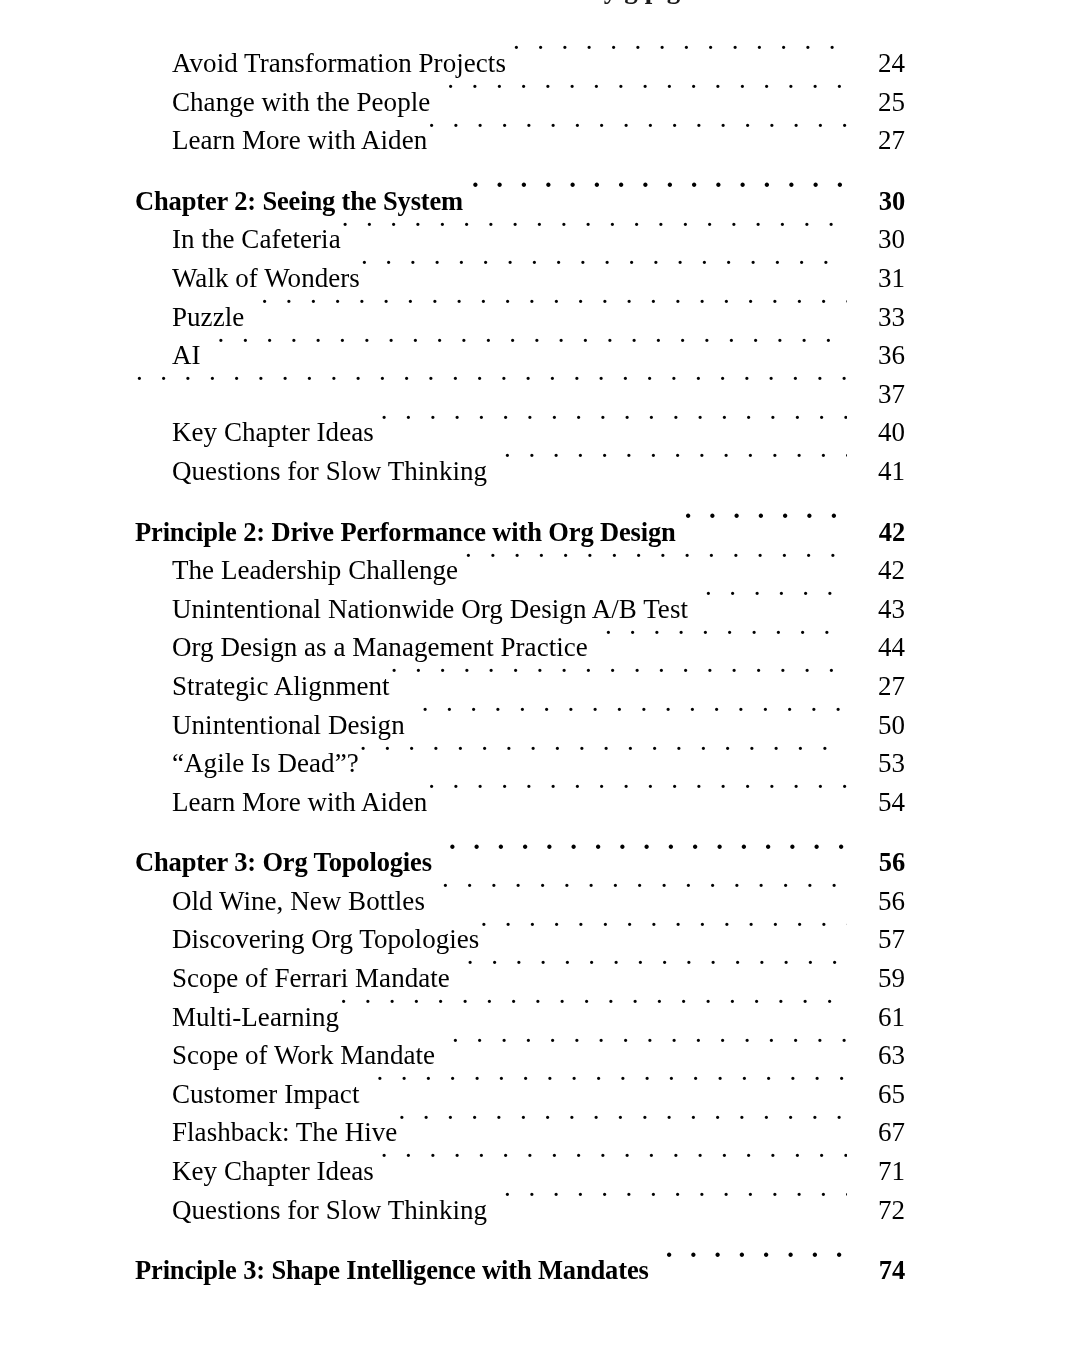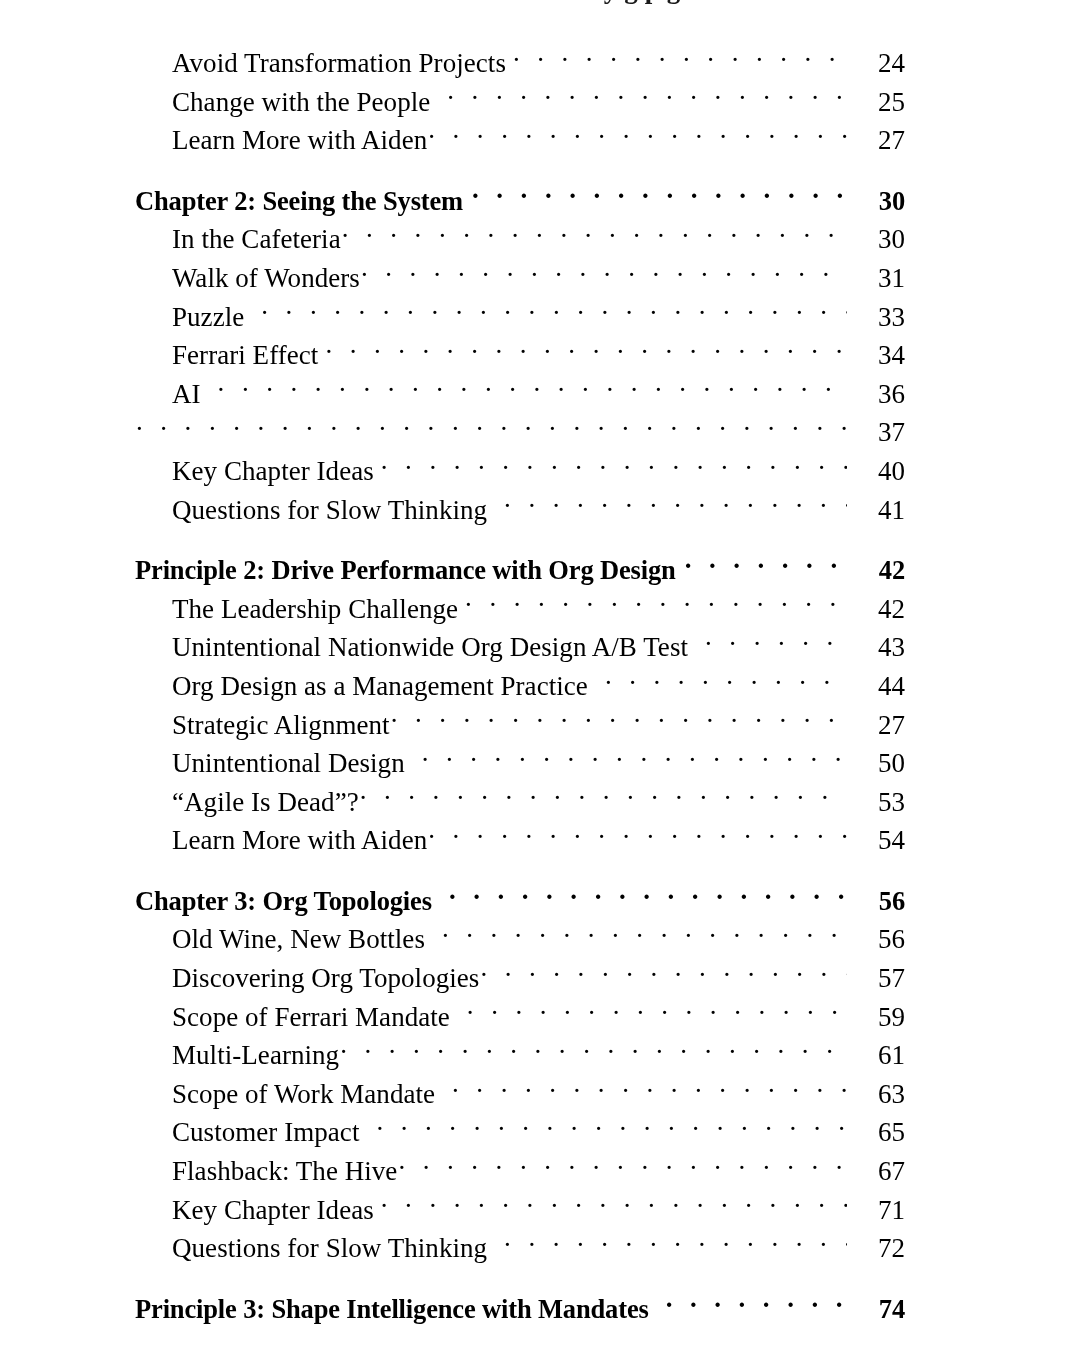--- a/index.html
+++ b/index.html
@@ -49,21 +49,21 @@
   .toc {
     position: absolute;
     top: 44px;
     left: 135px;
     width: 770px;
   }
 
   
   .row {
     display: flex;
-    align-items: center;
+    align-items: flex-start;
     width: 100%;
     height: 38.6px;
     line-height: 38.6px;
     white-space: nowrap;
   }
 
   .row .label {
     flex: 0 0 auto;
     font-size: 27px;
     letter-spacing: 0.05px;
@@ -173,25 +173,20 @@
       <div class="row entry tight">
         <span class="label">Walk of Wonders</span>
         <span class="leader"></span>
         <span class="page-num">31</span>
       </div>
       <div class="row entry gap-before-leader">
         <span class="label">Puzzle</span>
         <span class="leader"></span>
         <span class="page-num">33</span>
       </div>
-      <div class="row entry">
-        <span class="label">Ferrari Effect</span>
-        <span class="leader"></span>
-        <span class="page-num">34</span>
-      </div>
       <div class="row entry gap-before-leader">
         <span class="label">AI</span>
         <span class="leader"></span>
         <span class="page-num">36</span>
       </div>
       <div class="row entry tight">
         <span class="leader"></span>
         <span class="page-num">37</span>
       </div>
       <div class="row entry">

